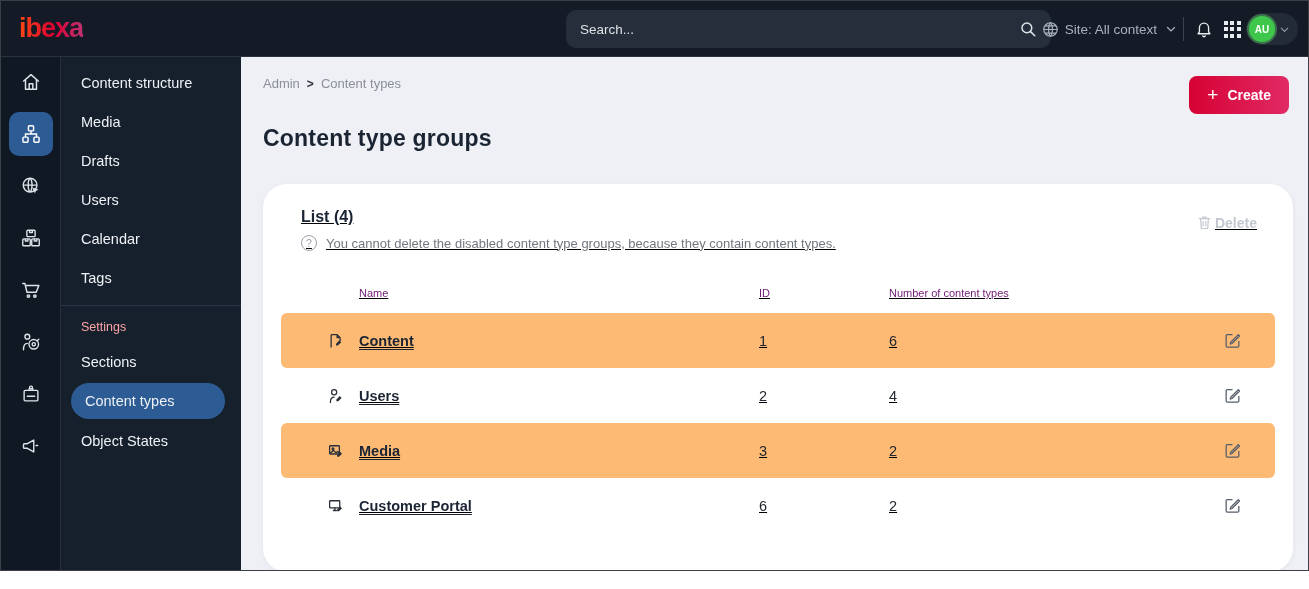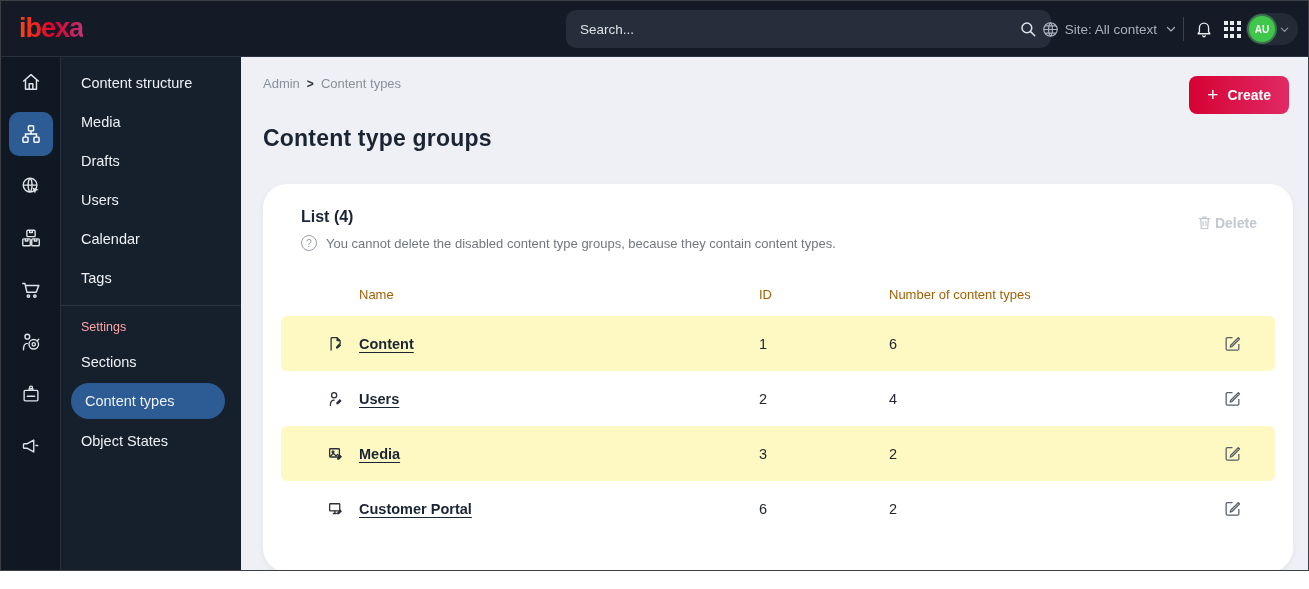--- a/index.html
+++ b/index.html
@@ -45,33 +45,33 @@
   .main { flex:1; background:#eef0f5; padding:19px 15px 0 22px; position:relative; overflow:hidden; }
   .breadcrumb { font-size:13px; color:#8a8f99; display:flex; align-items:center; gap:7px; }
   .breadcrumb .sep { color:#2a2f38; font-weight:bold; font-size:12px; }
   .create-btn { position:absolute; right:19px; top:19px; height:38px; padding:0 18px; border:none; border-radius:8px;
                 background:linear-gradient(90deg,#d60234 0%,#e02a64 100%); color:#fff; font-size:14px; font-weight:bold;
                 display:flex; align-items:center; gap:9px; cursor:pointer; font-family:"Liberation Sans",sans-serif; }
   .create-btn .plus { font-size:19px; font-weight:normal; line-height:1; margin-top:-2px; }
   .page-title { margin-top:34px; font-size:23px; font-weight:bold; color:#1a2433; letter-spacing:.2px; }
 
   
-  .card { margin-top:32px; background:#fff; border-radius:24px; box-shadow:0 2px 6px rgba(25,35,60,.05); padding:24px 18px 30px; min-height:388px; }
+  .card { margin-top:32px; background:#fff; border-radius:24px; box-shadow:0 2px 6px rgba(25,35,60,.05); padding:24px 18px 30px; min-height:388px;text-decoration:underline; }
   .list-header { display:flex; align-items:flex-start; padding:0 14px 0 20px; }
   .list-title { font-size:16px; font-weight:bold; color:#1a2433; }
   .list-info { margin-top:9px; display:flex; align-items:center; gap:9px; font-size:13px; color:#72777f; }
   .q-icon { width:16px; height:16px; border:1.4px solid #9ba0a8; border-radius:50%; color:#9ba0a8; font-size:10.5px; display:flex; align-items:center; justify-content:center; flex:0 0 16px; }
   .delete-btn { margin-left:auto; display:flex; align-items:center; gap:2px; color:#c3c7cf; font-size:14px; font-weight:bold; background:none; border:none; cursor:default; padding:6px 4px; font-family:"Liberation Sans",sans-serif; }
 
   
   table { width:100%; border-collapse:separate; border-spacing:0; margin-top:26px; table-layout:fixed; }
   col.c-check{width:46px;} col.c-icon{width:32px;} col.c-id{width:130px;} col.c-count{width:330px;} col.c-edit{width:56px;}
-  thead th { font-size:13px; font-weight:normal; color:#a16207; text-align:left; padding:10px 0 14px; }
+  thead th { font-size:11px; font-weight:normal; color:#701a75; text-align:left; padding:10px 0 14px; }
   tbody td { height:55px; font-size:14.5px; color:#22262e; padding:0; vertical-align:middle; }
-  tr.striped td { background:#fef9c3; }
+  tr.striped td { background:#fdba74; }
   tr.striped td:first-child { border-radius:6px 0 0 6px; }
   tr.striped td:last-child { border-radius:0 6px 6px 0; }
   .checkbox { width:15px; height:15px; background:#dfe1e8; border-radius:4px; margin-left:12px; cursor:pointer; }
   .row-icon { color:#2a2f38; display:flex; align-items:center; }
   .name-link { color:#1a2433; font-weight:bold; text-decoration:underline; text-underline-offset:3px; cursor:pointer; }
   .edit-btn { background:none; border:none; color:#565e6a; cursor:pointer; padding:4px; }
   .edit-btn svg { display:block; }
 </style>
 </head>
 <body>

